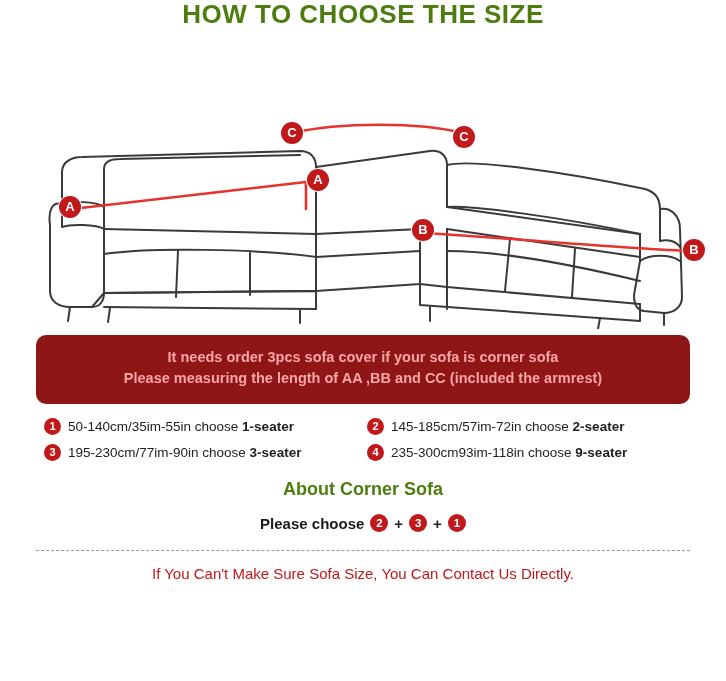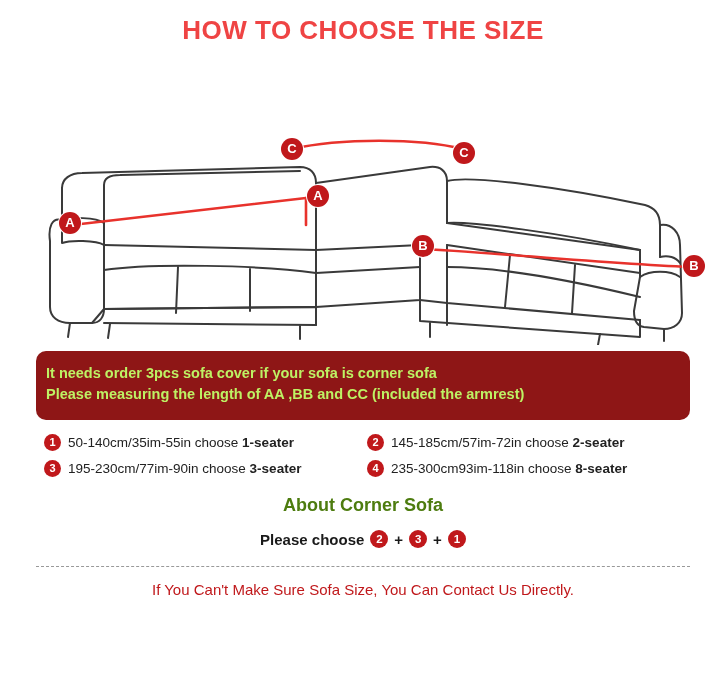--- a/index.html
+++ b/index.html
@@ -18,23 +18,23 @@
   .page {
     width: 726px;
     height: 681px;
     position: relative;
   }
   
   .title {
     text-align: center;
     font-size: 26px;
     font-weight: bold;
-    color: #ef4444;
+    color: #4d7c0f;
     letter-spacing: 0.5px;
-    padding-top: 16px;
+    padding-top: 0;
     line-height: 1.1;
   }
   
   .illustration {
     position: relative;
     width: 726px;
     height: 300px;
   }
   .illustration svg {
     display: block;
@@ -50,21 +50,22 @@
     font-weight: bold;
     line-height: 22px;
     text-align: center;
     box-shadow: 0 0 0 1px #fff;
   }
   
   .banner {
     margin: 6px 36px 0 36px;
     background: #8e1616;
     border-radius: 10px;
-    color: #bef264;
+    color: #fca5a5;
+    text-align: center;
     padding: 12px 10px 14px 10px;
     font-size: 14.5px;
     font-weight: bold;
     line-height: 1.5;
   }
   
   .sizes {
     margin: 14px 44px 0 44px;
     display: grid;
     grid-template-columns: 1fr 1fr;
@@ -242,21 +243,21 @@
     <div class="size-item">
       <span class="num">2</span>
       <span class="size-text"><span>145-185cm/57im-72in choose </span><b>2-seater</b></span>
     </div>
     <div class="size-item">
       <span class="num">3</span>
       <span class="size-text"><span>195-230cm/77im-90in choose </span><b>3-seater</b></span>
     </div>
     <div class="size-item">
       <span class="num">4</span>
-      <span class="size-text"><span>235-300cm93im-118in choose </span><b>8-seater</b></span>
+      <span class="size-text"><span>235-300cm93im-118in choose </span><b>9-seater</b></span>
     </div>
   </div>
 
   <div class="about-title">About Corner Sofa</div>
 
 
   <div class="choose-line">
     <span>Please choose</span>
     <span class="num">2</span>
     <span>+</span>

